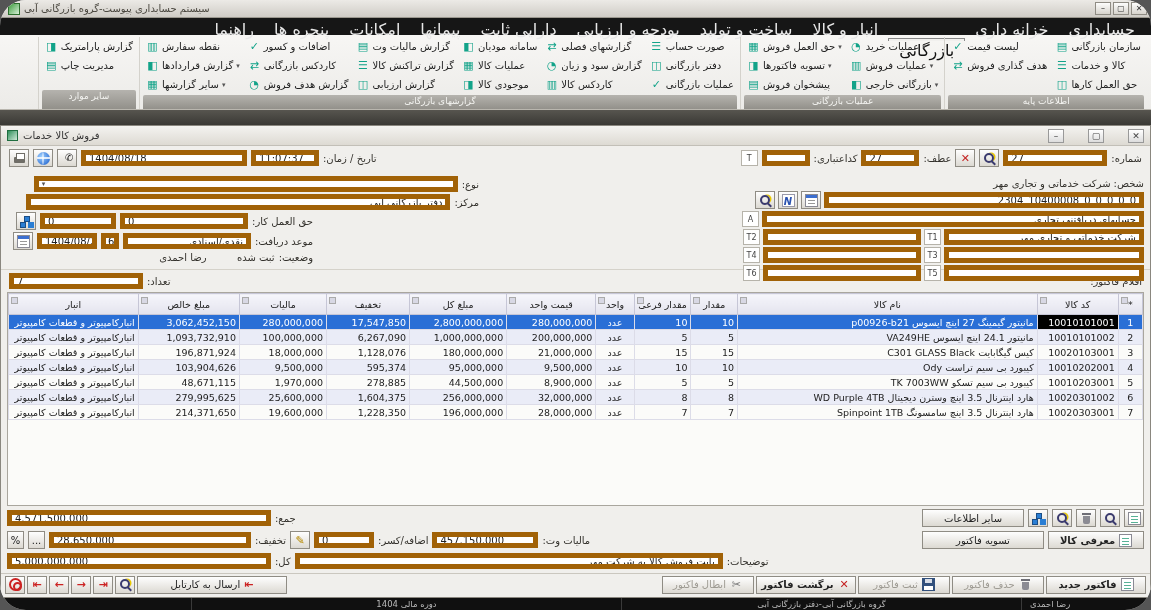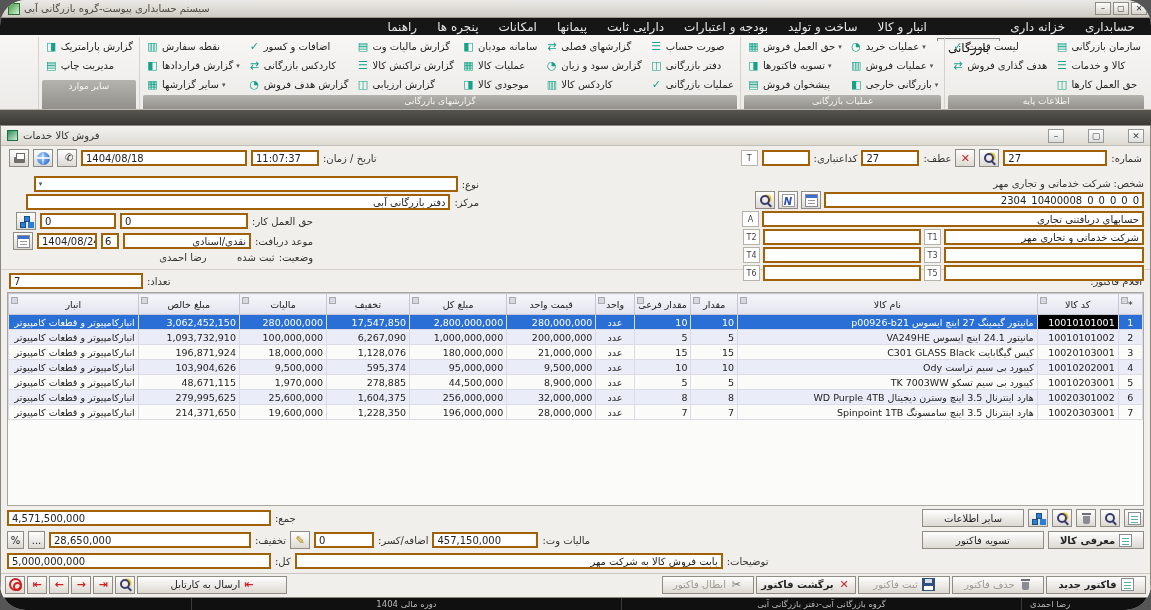--- a/index.html
+++ b/index.html
@@ -9,48 +9,48 @@
   
   .titlebar{height:18px;background:linear-gradient(#eceae6,#cfccc6);display:flex;align-items:center;
     padding:0 4px;border-bottom:1px solid #9b988f;}
   .appico{width:12px;height:12px;background:linear-gradient(135deg,#3f9e3f,#d7efd7);border:1px solid #2c6e2c;margin:0 4px;}
   .wtitle{color:#4a473f;font-size:10px;direction:rtl;}
   .winbtns{margin-left:auto;display:flex;gap:2px;}
   .wb{width:16px;height:13px;background:linear-gradient(#fdfdfc,#d6d3cc);border:1px solid #8f8c84;
     font-size:8px;line-height:11px;text-align:center;color:#333;cursor:default;}
   
   .menubar{height:17px;background:#161616;display:flex;flex-direction:row-reverse;align-items:stretch;padding:0 6px;}
-  .mtab{color:#e8e8e8;padding:2px 10px 0;font-size:12px;cursor:default;}
+  .mtab{color:#e8e8e8;padding:2px 10px 0;font-size:16px;cursor:default;}
   .mtab.active{background:#f1f0ee;color:#111;border:1px solid #888;border-bottom:none;margin-top:20px;}
   
   .ribbon{height:75px;background:linear-gradient(#f7f6f4,#ecebe8);display:flex;flex-direction:row-reverse;
     align-items:stretch;padding:2px 4px 0;border-bottom:1px solid #b9b6ae;}
   .rgroup{display:flex;flex-direction:column;border-left:1px solid #d4d2cc;padding:0 3px;}
   .rcols{flex:1;display:flex;flex-direction:row-reverse;align-items:flex-start;gap:2px;}
   .rcol{display:flex;flex-direction:column;}
   .ritem{display:flex;flex-direction:row-reverse;align-items:center;height:19px;padding:0 3px;gap:3px;
     white-space:nowrap;cursor:default;direction:rtl;}
   .ric{width:13px;height:13px;color:#12a389;font-size:11px;line-height:13px;text-align:center;}
   .rdd{font-size:7px;color:#555;}
-  .rlabel{height:29px;background:linear-gradient(#b5b3ae,#92908a);color:#f5f5f2;font-size:9px;
+  .rlabel{height:19px;background:linear-gradient(#b5b3ae,#92908a);color:#f5f5f2;font-size:9px;
     text-align:center;line-height:13px;border-radius:2px 2px 0 0;margin-top:1px;}
   .mdistrip{height:15px;background:linear-gradient(#57554f,#3a3935);}
   
   .dialog{position:absolute;left:0;top:125px;width:1151px;height:473px;background:#f0efec;
     border:1px solid #8a877f;direction:rtl;}
   .dtitle{height:20px;background:linear-gradient(#f4f3f0,#dddad3);display:flex;flex-direction:row;
     align-items:center;padding:0 6px;border-bottom:1px solid #c2bfb7;direction:ltr;}
   .dico{width:11px;height:11px;background:linear-gradient(135deg,#2f8f5a,#cfe9d8);border:1px solid #1f6e40;margin-right:5px;}
   .dtext{font-size:10px;color:#333;direction:rtl;}
   .dbtns{margin-left:auto;display:flex;gap:24px;}
   .db{width:16px;height:14px;font-size:9px;line-height:13px;text-align:center;color:#444;
      background:linear-gradient(#fff,#ddd);border:1px solid #999;}
   
   .lbl{color:#33312c;white-space:nowrap;}
-  .fld{display:inline-flex;align-items:center;height:16px;background:#fff;border:2px solid #a16207;
+  .fld{display:inline-flex;align-items:center;height:16px;background:#fff;border:5px solid #a16207;
     padding:0 3px;font-size:10px;overflow:hidden;white-space:nowrap;}
   .num{direction:ltr;justify-content:flex-start;}
   .rnum{direction:ltr;justify-content:flex-end;}
   .tbox{width:17px;height:16px;background:#fff;border:1px solid #b6b3aa;font-size:8px;color:#444;
     display:inline-flex;align-items:center;justify-content:center;}
   .b{display:inline-flex;align-items:center;justify-content:center;gap:4px;height:18px;
     background:linear-gradient(#fefefe,#dcd9d2);border:1px solid #8f8c84;font-size:10px;color:#222;
     padding:0 6px;cursor:default;white-space:nowrap;direction:rtl;}
   .ib{width:20px;padding:0;}
   .dis{color:#9d9a92;}
@@ -129,21 +129,21 @@
       <span class="wb">✕</span>
     </span>
   </div>
 
   <div class="menubar" id="menubar">
       <span class="mtab">حسابداری</span>
       <span class="mtab">خزانه داری</span>
       <span class="mtab active">بازرگانی</span>
       <span class="mtab">انبار و کالا</span>
       <span class="mtab">ساخت و تولید</span>
-      <span class="mtab">بودجه و اعتبارات</span>
+      <span class="mtab">بودجه و ارزیابی</span>
       <span class="mtab">دارایی ثابت</span>
       <span class="mtab">پیمانها</span>
       <span class="mtab">امکانات</span>
       <span class="mtab">پنجره ها</span>
       <span class="mtab">راهنما</span>
     </div>
 
   <div class="ribbon" id="ribbon">
       <div class="rgroup">
         <div class="rcols">

